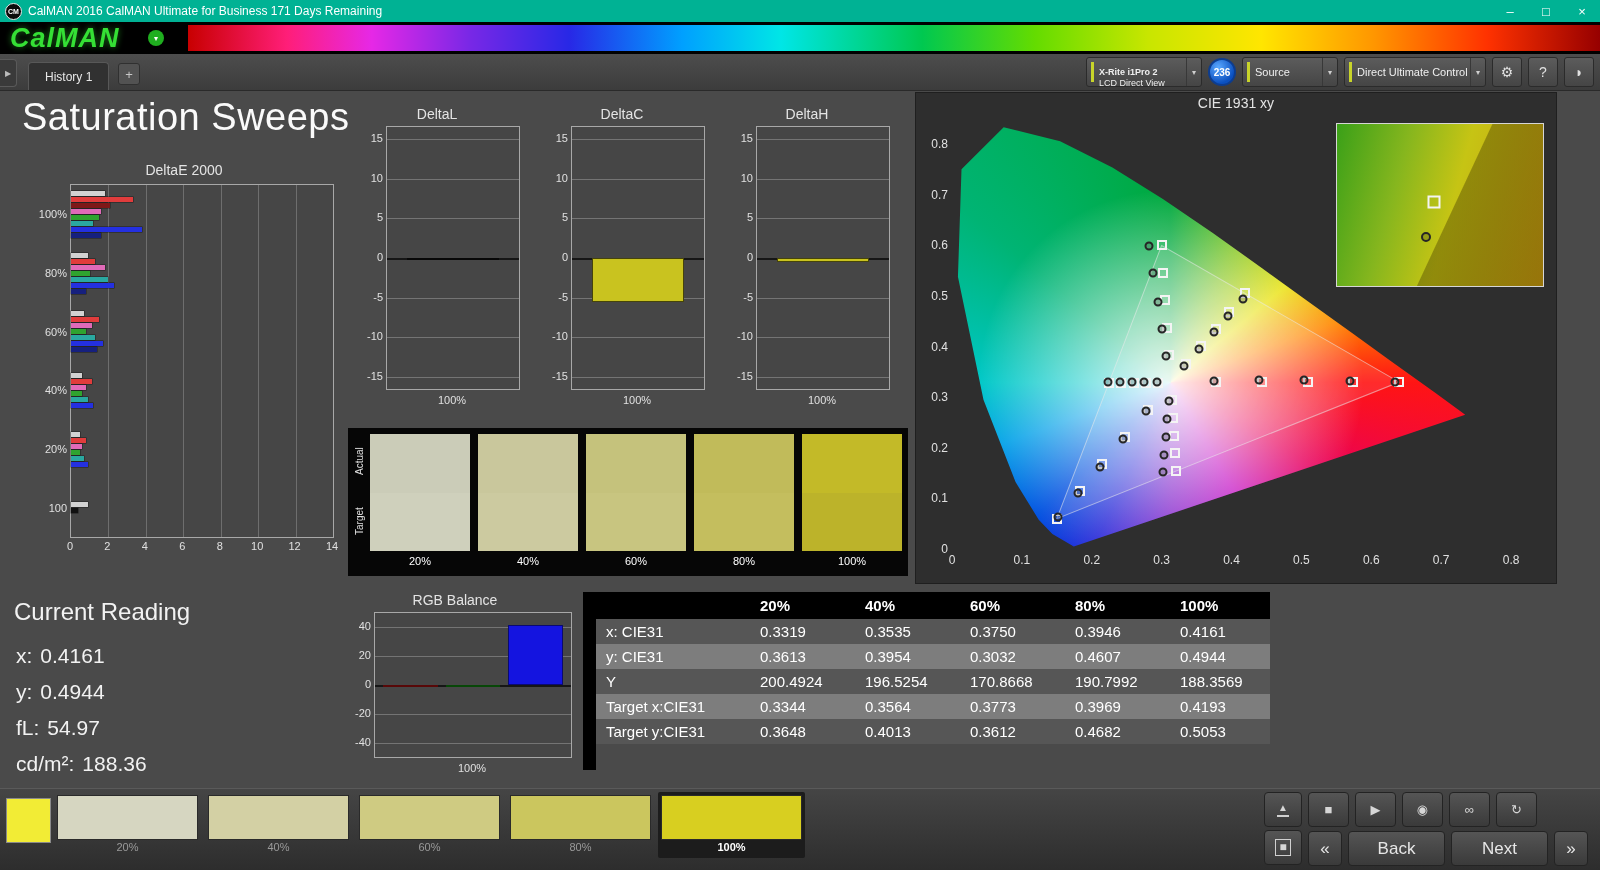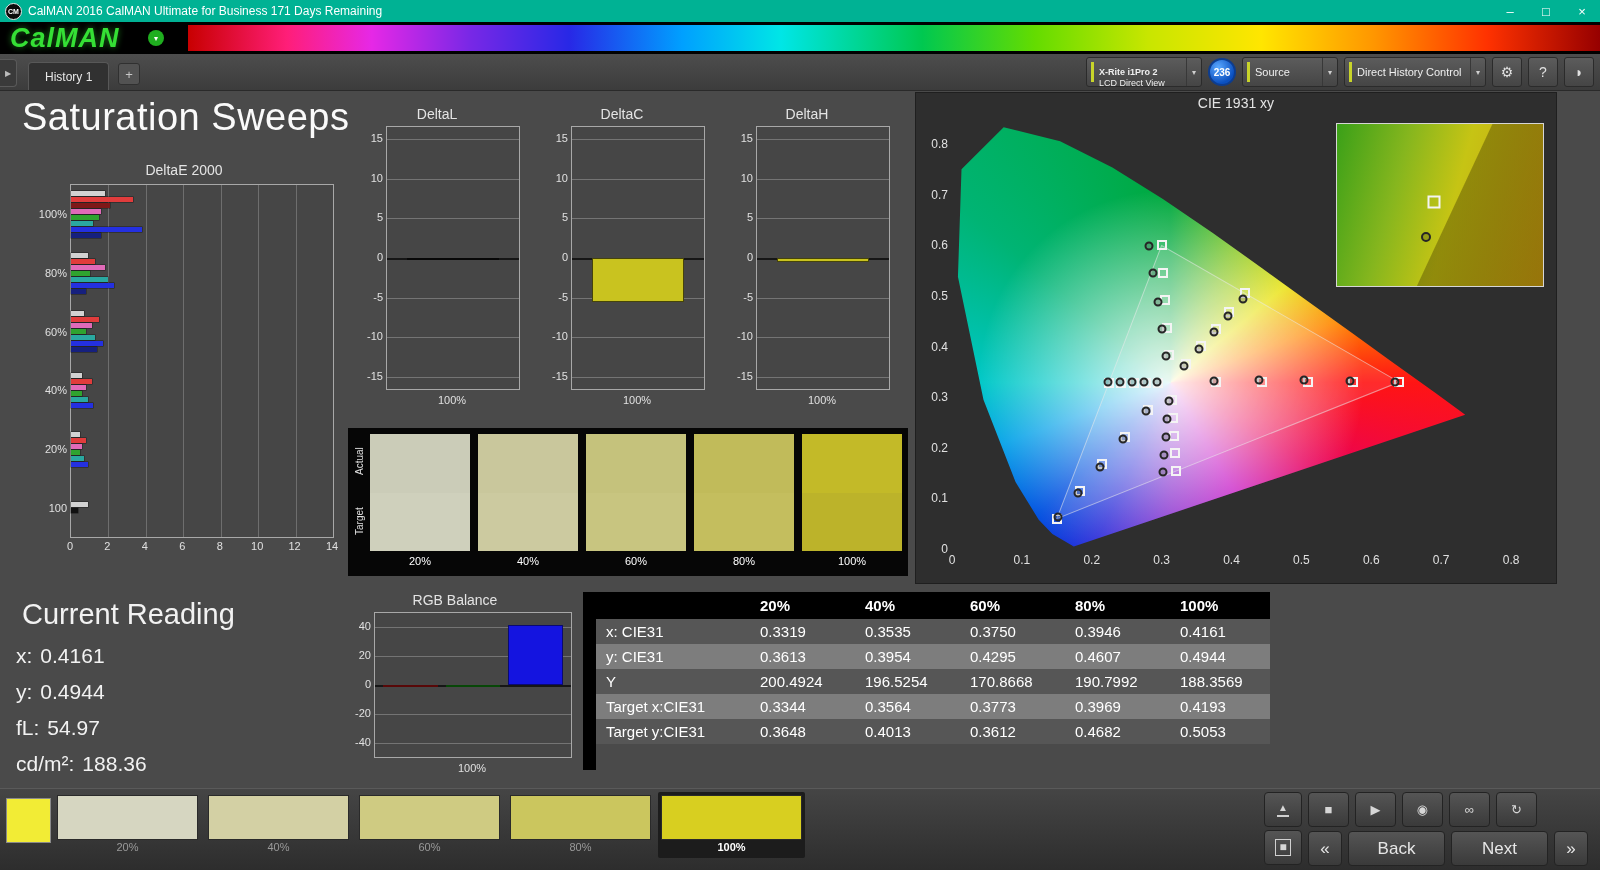--- a/index.html
+++ b/index.html
@@ -46,21 +46,21 @@
   #meter-dd{width:116px;}
   #source-dd{width:96px;}
   #ddc-dd{width:142px;}
   #meter-badge{width:28px;height:28px;border-radius:50%;background:radial-gradient(circle at 35% 30%,#5aa8ff,#0b50c0 70%);
                border:2px solid #0d3d8f;color:#fff;font-size:10px;font-weight:bold;display:flex;align-items:center;justify-content:center;box-sizing:border-box;}
   .icon-btn{width:30px;height:30px;background:linear-gradient(#5c5c5c,#454545);border:1px solid #2b2b2b;border-radius:3px;
             color:#e0e0e0;font-size:14px;display:flex;align-items:center;justify-content:center;box-sizing:border-box;}
 
   
   #page-title{position:absolute;left:22px;top:96px;font-size:38px;font-weight:300;color:#fafafa;letter-spacing:.5px;}
-  #cr-heading{position:absolute;left:14px;top:598px;font-size:29px;font-weight:300;color:#f2f2f2;margin-left:8px;}
+  #cr-heading{position:absolute;left:14px;top:598px;font-size:24px;font-weight:300;color:#f2f2f2;}
   .cr-line{position:absolute;left:16px;font-size:21px;color:#f2f2f2;display:flex;gap:8px;}
 
   
   .chart-title{position:absolute;left:0;top:2px;width:100%;text-align:center;font-size:14px;color:#e4e4e4;}
   .vgrid{position:absolute;top:0;bottom:0;width:1px;background:rgba(255,255,255,.22);}
   .hgrid{position:absolute;left:0;right:0;height:1px;background:rgba(255,255,255,.25);}
   .hgrid.zero{height:2px;background:#161616;}
   .ytick{position:absolute;left:-36px;width:32px;text-align:right;font-size:11px;color:#e0e0e0;}
   .xlab{position:absolute;text-align:center;font-size:11px;color:#e0e0e0;}
   .vbar{position:absolute;left:15%;width:70%;border:1px solid rgba(0,0,0,.65);box-sizing:border-box;}
@@ -189,21 +189,21 @@
       <div class="dd-arrow">▾</div>
     </div>
     <div id="meter-badge">236</div>
     <div class="dd" id="source-dd">
       <div class="dd-accent"></div>
       <div class="dd-text">Source</div>
       <div class="dd-arrow">▾</div>
     </div>
     <div class="dd" id="ddc-dd">
       <div class="dd-accent"></div>
-      <div class="dd-text">Direct History Control</div>
+      <div class="dd-text">Direct Ultimate Control</div>
       <div class="dd-arrow">▾</div>
     </div>
     <div class="icon-btn">
       <span>⚙</span>
     </div>
     <div class="icon-btn">
       <span>?</span>
     </div>
     <div class="icon-btn">
       <span>◗</span>
@@ -552,21 +552,21 @@
       <div class="tcell">0.3319</div>
       <div class="tcell">0.3535</div>
       <div class="tcell">0.3750</div>
       <div class="tcell">0.3946</div>
       <div class="tcell">0.4161</div>
     </div>
     <div class="trow light" style="grid-template-columns: 150px 105px 105px 105px 105px 104px;">
       <div class="tcell labcell">y: CIE31</div>
       <div class="tcell">0.3613</div>
       <div class="tcell">0.3954</div>
-      <div class="tcell">0.4295</div>
+      <div class="tcell">0.3032</div>
       <div class="tcell">0.4607</div>
       <div class="tcell">0.4944</div>
     </div>
     <div class="trow dark" style="grid-template-columns: 150px 105px 105px 105px 105px 104px;">
       <div class="tcell labcell">Y</div>
       <div class="tcell">200.4924</div>
       <div class="tcell">196.5254</div>
       <div class="tcell">170.8668</div>
       <div class="tcell">190.7992</div>
       <div class="tcell">188.3569</div>

